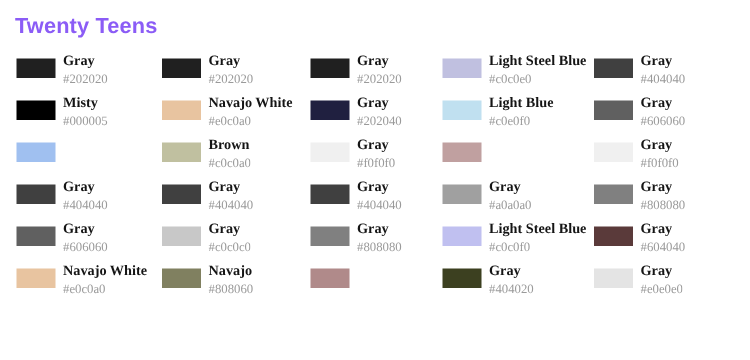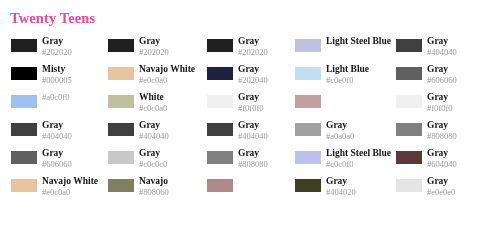--- a/index.html
+++ b/index.html
@@ -15,24 +15,24 @@
     position: relative;
   }
   #page {
     width: 500px;
     height: 226px;
     background: #ffffff;
     position: relative;
     box-sizing: border-box;
   }
   #title {
-    font-family: Liberation Serif, serif;
+    font-family: Liberation Sans, sans-serif;
     font-weight: bold;
     font-size: 14.5px;
-    color: #ec4899;
+    color: #8b5cf6;
     padding: 10px 12px 0 10px;
     letter-spacing: 0.1px;
     line-height: 16px;
   }
   #palette {
     position: absolute;
     left: 0;
     top: 36px;
     width: 500px;
     display: flex;
@@ -103,21 +103,20 @@
         <div class="swatch-row">
           <div class="swatch" style="background: rgb(0, 0, 0);"></div>
           <div class="labels">
             <div class="cname">Misty</div>
             <div class="chex">#000005</div>
           </div>
         </div>
         <div class="swatch-row">
           <div class="swatch" style="background: rgb(160, 192, 240);"></div>
           <div class="labels">
-            <div class="chex">#a0c0f0</div>
           </div>
         </div>
         <div class="swatch-row">
           <div class="swatch" style="background: rgb(64, 64, 64);"></div>
           <div class="labels">
             <div class="cname">Gray</div>
             <div class="chex">#404040</div>
           </div>
         </div>
         <div class="swatch-row">
@@ -146,21 +145,21 @@
         <div class="swatch-row">
           <div class="swatch" style="background: rgb(232, 196, 160);"></div>
           <div class="labels">
             <div class="cname">Navajo White</div>
             <div class="chex">#e0c0a0</div>
           </div>
         </div>
         <div class="swatch-row">
           <div class="swatch" style="background: rgb(192, 192, 160);"></div>
           <div class="labels">
-            <div class="cname">White</div>
+            <div class="cname">Brown</div>
             <div class="chex">#c0c0a0</div>
           </div>
         </div>
         <div class="swatch-row">
           <div class="swatch" style="background: rgb(64, 64, 64);"></div>
           <div class="labels">
             <div class="cname">Gray</div>
             <div class="chex">#404040</div>
           </div>
         </div>
@@ -217,20 +216,21 @@
         </div>
         <div class="swatch-row">
           <div class="swatch" style="background: rgb(176, 138, 138);"></div>
         </div>
       </div>
       <div class="column col-3">
         <div class="swatch-row">
           <div class="swatch" style="background: rgb(192, 192, 224);"></div>
           <div class="labels">
             <div class="cname">Light Steel Blue</div>
+            <div class="chex">#c0c0e0</div>
           </div>
         </div>
         <div class="swatch-row">
           <div class="swatch" style="background: rgb(192, 224, 240);"></div>
           <div class="labels">
             <div class="cname">Light Blue</div>
             <div class="chex">#c0e0f0</div>
           </div>
         </div>
         <div class="swatch-row">

